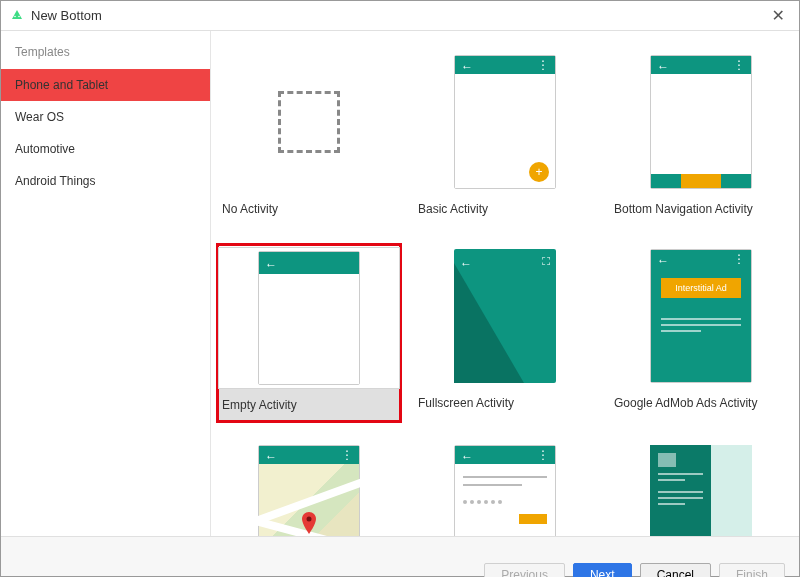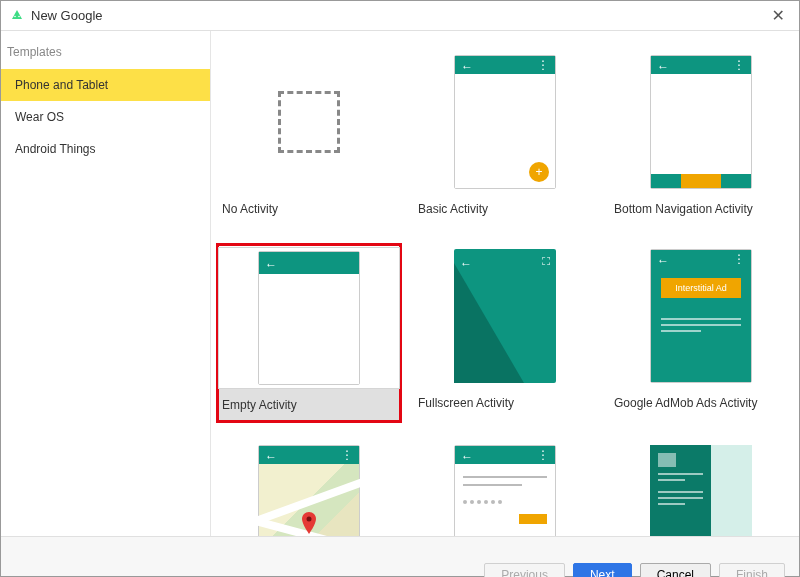--- a/index.html
+++ b/index.html
@@ -4,23 +4,23 @@
   <style>
     * { box-sizing: border-box; margin: 0; padding: 0; }
     body { font-family: "Segoe UI", Arial, sans-serif; font-size: 12px; background: #fff; }
     .window { width: 800px; height: 577px; border: 1px solid #999; display: flex; flex-direction: column; }
     .titlebar { height: 30px; display: flex; align-items: center; padding: 0 8px; border-bottom: 1px solid #e0e0e0; }
     .titlebar .android-logo { margin-right: 6px; }
     .titlebar .title { font-size: 13px; color: #333; }
     .titlebar .close { margin-left: auto; font-size: 16px; color: #555; cursor: pointer; padding: 2px 6px; }
     .content { flex: 1; display: flex; overflow: hidden; }
     .sidebar { width: 210px; border-right: 1px solid #e5e5e5; background: #fff; padding-top: 14px; }
-    .sidebar .heading { color: #888; font-size: 12px; padding: 0 6px 10px; }
+    .sidebar .heading { color: #888; font-size: 12px; padding: 0 14px 10px; }
     .sidebar-item { padding: 9px 14px; color: #333; cursor: pointer; font-size: 12px; }
-    .sidebar-item.selected { background: #fde047; }
+    .sidebar-item.selected { background: #ef4444; }
     .main { flex: 1; overflow: auto; padding: 20px 18px 0; }
     .grid { display: grid; grid-template-columns: repeat(3, 182px); gap: 20px 14px; justify-content: center; }
     .tile { display: flex; flex-direction: column; align-items: center; cursor: pointer; }
     .tile .preview { width: 100%; height: 142px; display: flex; align-items: center; justify-content: center; position: relative; }
     .tile .label { text-align: left; font-size: 12px; color: #333; padding: 9px 4px; width: 100%; }
     .tile.selected .label { background: #e0e0e0; }
     .tile.selected .preview { background: #fff; border: 1px solid #d5d5d5; }
     .highlight-box { outline: 3px solid #e30613; outline-offset: -1px; padding-top: 2px; }
 
     
@@ -76,29 +76,30 @@
 
 <div class="window">
   <div class="titlebar">
     <span class="android-logo">
       <svg width="16" height="12" viewBox="0 0 16 12">
           <path d="M3 11 L8 2 L13 11 Z" fill="#3ddc84"></path>
           <circle cx="6" cy="8.5" r="0.8" fill="#fff"></circle>
           <circle cx="10" cy="8.5" r="0.8" fill="#fff"></circle>
         </svg>
     </span>
-    <span class="title">New Google</span>
+    <span class="title">New Bottom</span>
     <span class="close">✕</span>
   </div>
 
   <div class="content">
     <div class="sidebar">
       <div class="heading">Templates</div>
       <div class="sidebar-item selected"><span>Phone and Tablet</span></div>
       <div class="sidebar-item"><span>Wear OS</span></div>
+      <div class="sidebar-item"><span>Automotive</span></div>
       <div class="sidebar-item"><span>Android Things</span></div>
     </div>
 
     <div class="main">
       <div class="grid">
 
         <div class="tile">
           <div class="preview">
             <div class="dashed"></div>
           </div>

